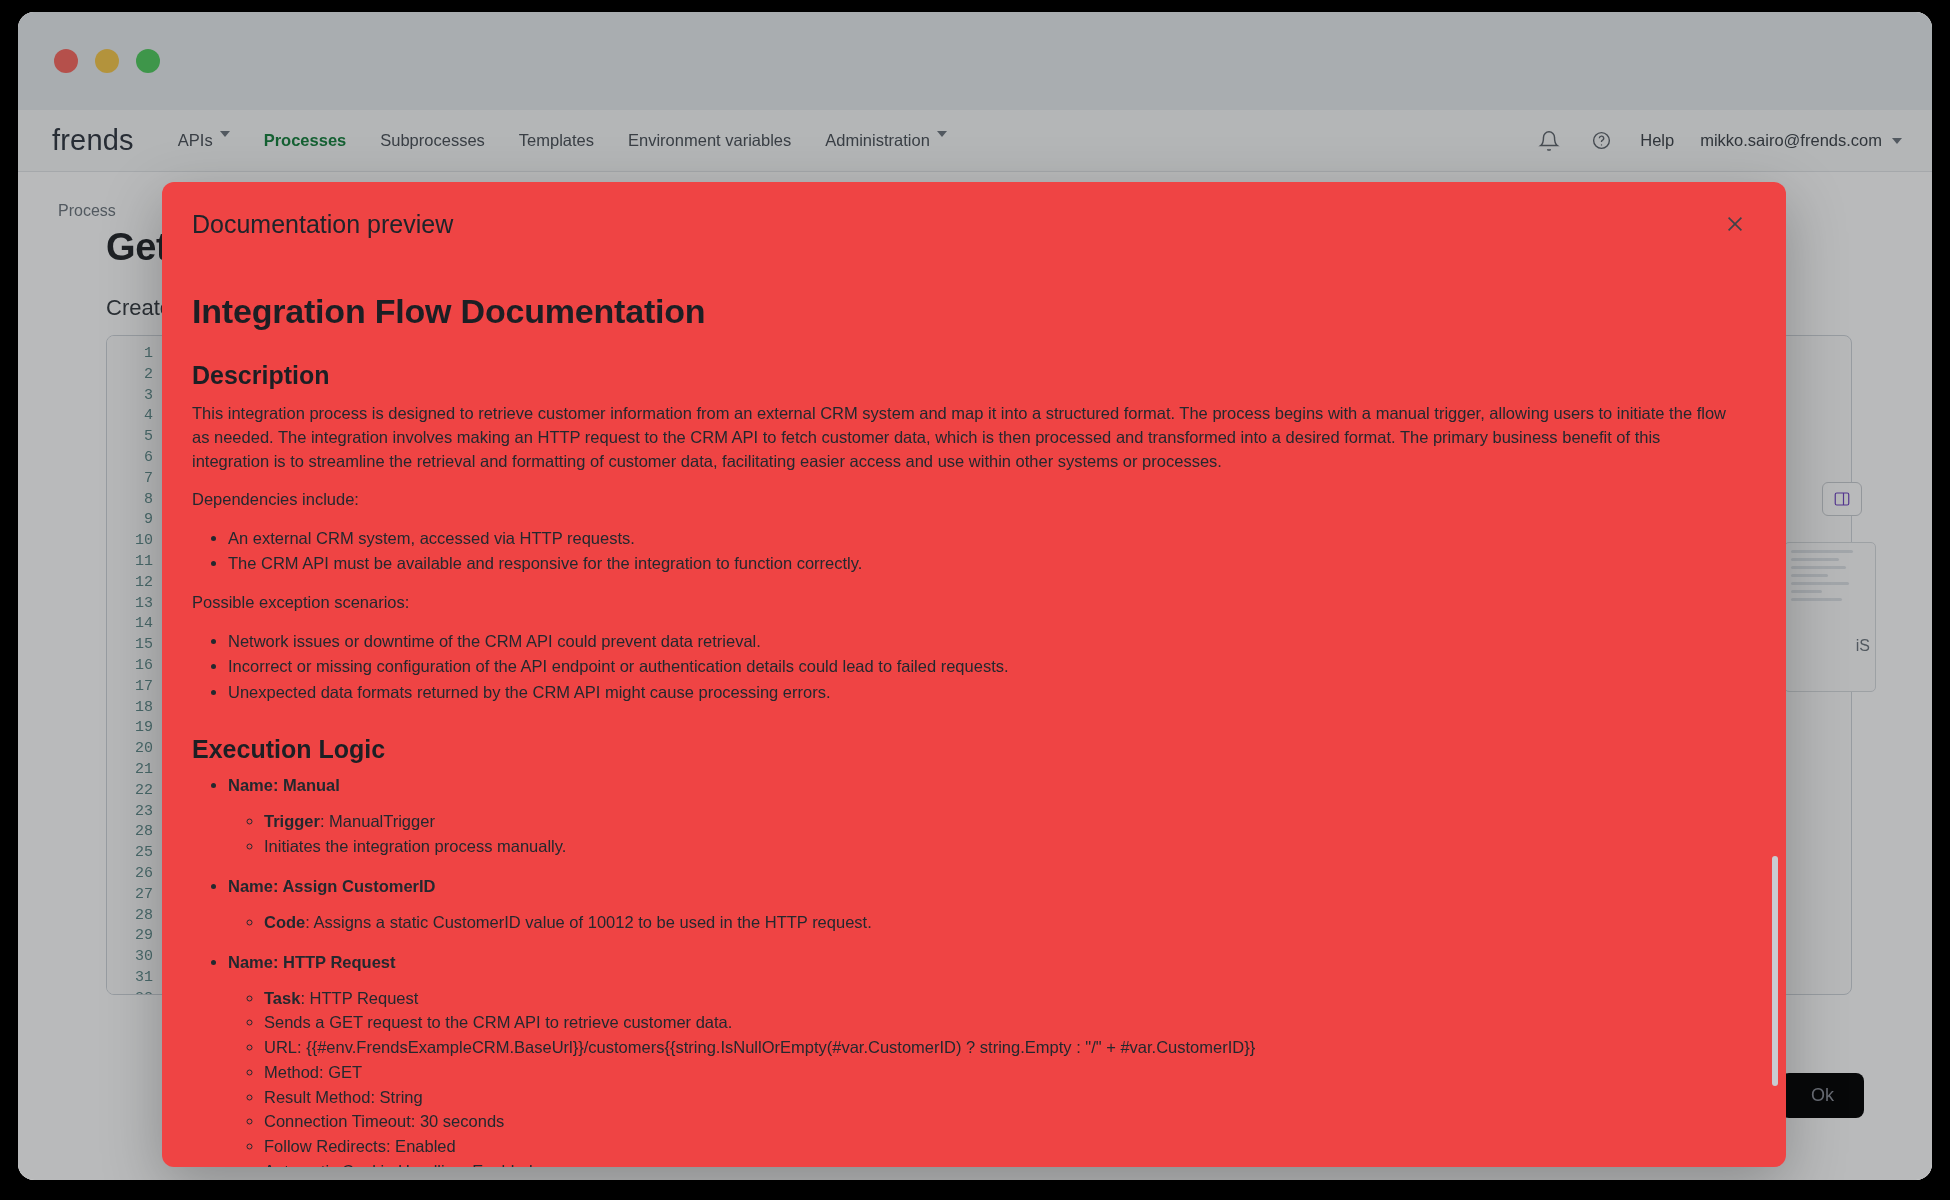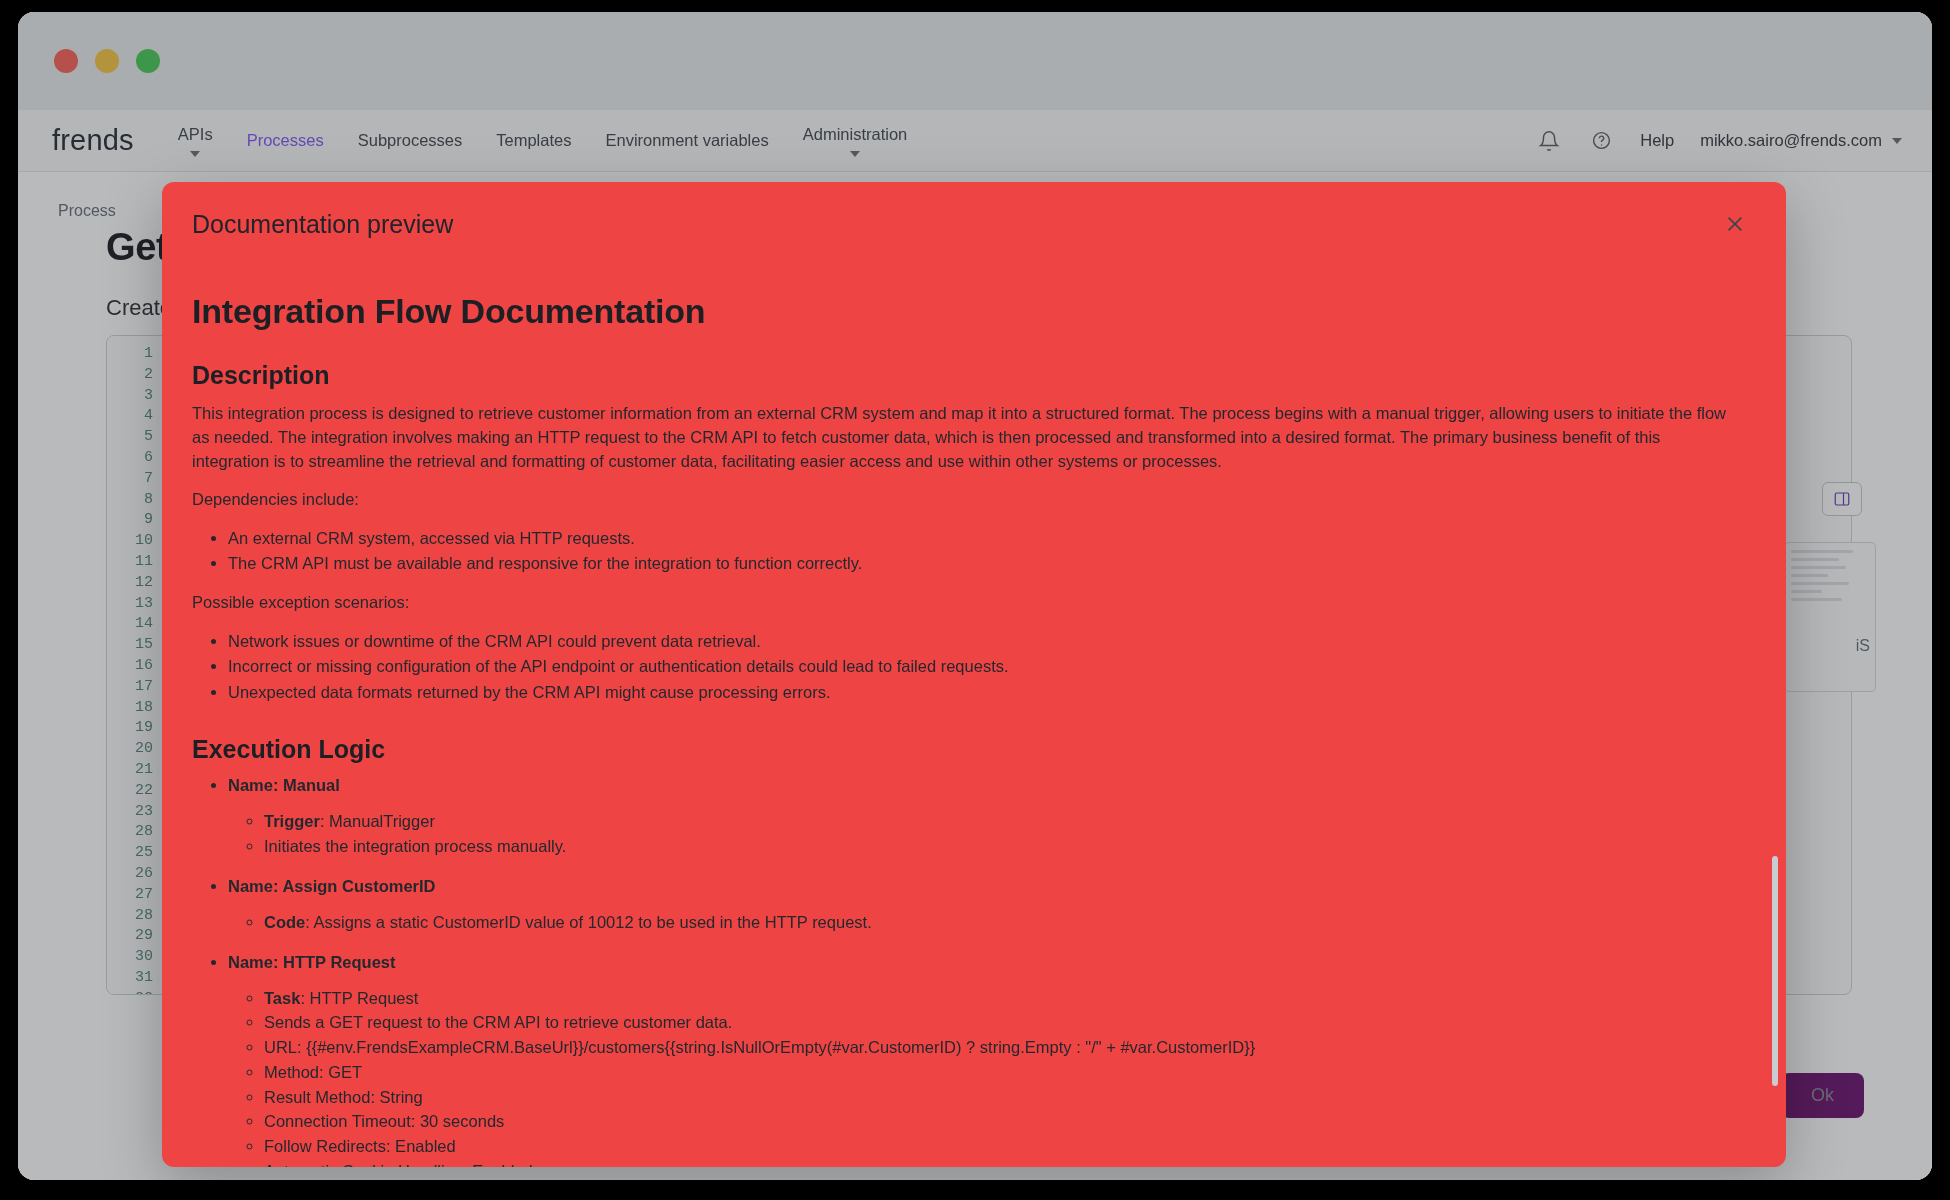--- a/index.html
+++ b/index.html
@@ -51,27 +51,26 @@
     font-size: 29px;
     color: #2f3640;
     letter-spacing: 0.2px;
     margin-right: 42px;
   }
   .navitems { display: flex; align-items: center; gap: 30px; }
   .navitem {
     font-size: 16.5px;
     color: #495057;
     display: flex;
-    align-items: center;
+    align-items: flex-start;
     gap: 7px;
     padding: 4px 2px;
     white-space: nowrap;
-    flex-direction: column;
-  }
-  .navitem.active { color: #8b5cf6; font-weight: normal; }
+  }
+  .navitem.active { color: #15803d; font-weight: bold; }
   .caret {
     width: 0; height: 0;
     border-left: 5px solid transparent;
     border-right: 5px solid transparent;
     border-top: 6px solid #6c757d;
     display: inline-block;
   }
   .nav-right {
     position: absolute;
     right: 30px;
@@ -145,21 +144,21 @@
     border-radius: 5px;
     background: #fcfcfd;
     padding: 7px 6px;
   }
   .mm-line { height: 3px; background: #dfe3e7; margin-bottom: 5px; border-radius: 2px; }
   .mm-side { position: absolute; right: 62px; top: 465px; font-size: 16px; color: #6c757d; }
   .ok-btn {
     position: absolute;
     right: 68px; bottom: 62px;
     padding: 12px 30px;
-    background: #701a75;
+    background: #000000;
     color: #8b8f99;
     border: none;
     border-radius: 8px;
     font-size: 18px;
   }
 
   
   .scrim {
     position: absolute;
     left: 0; top: 0; right: 0; bottom: 0;

